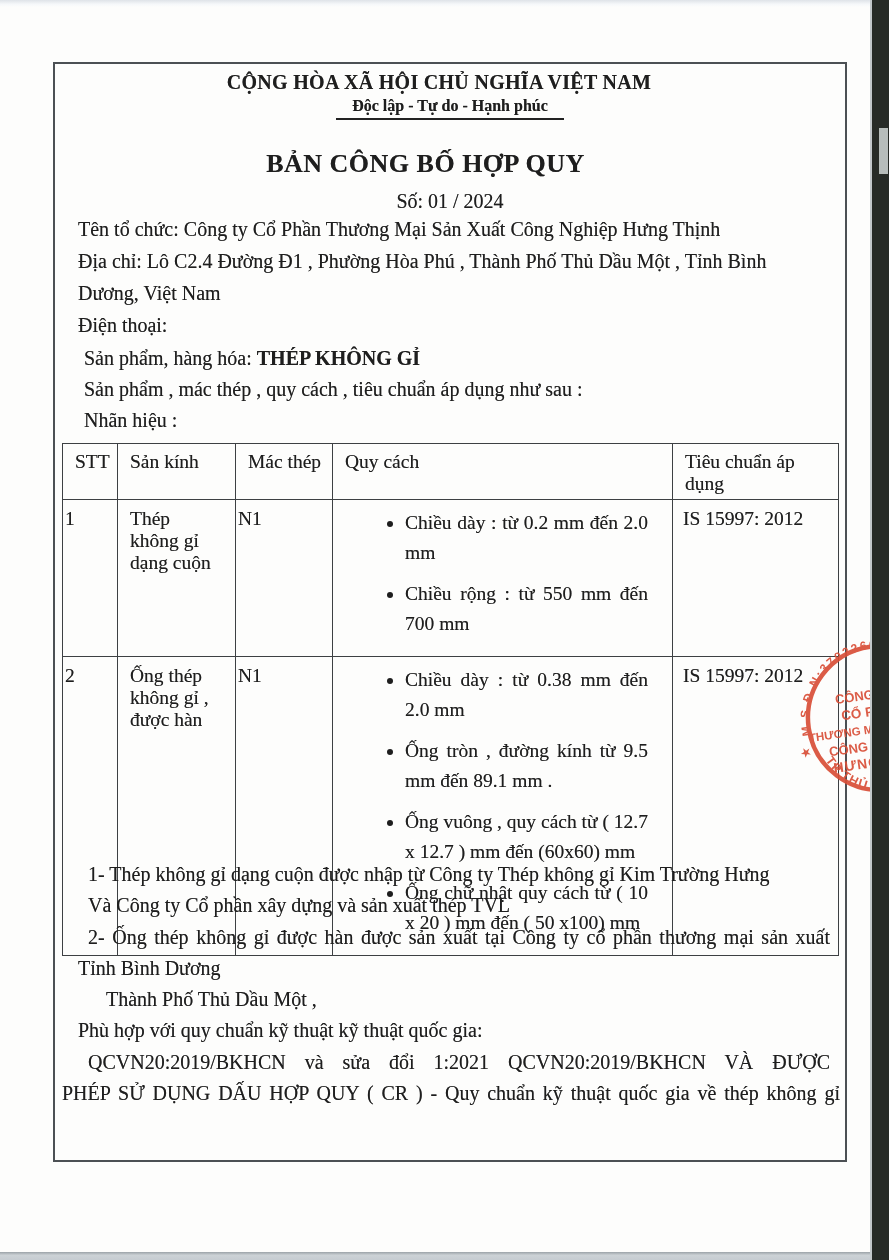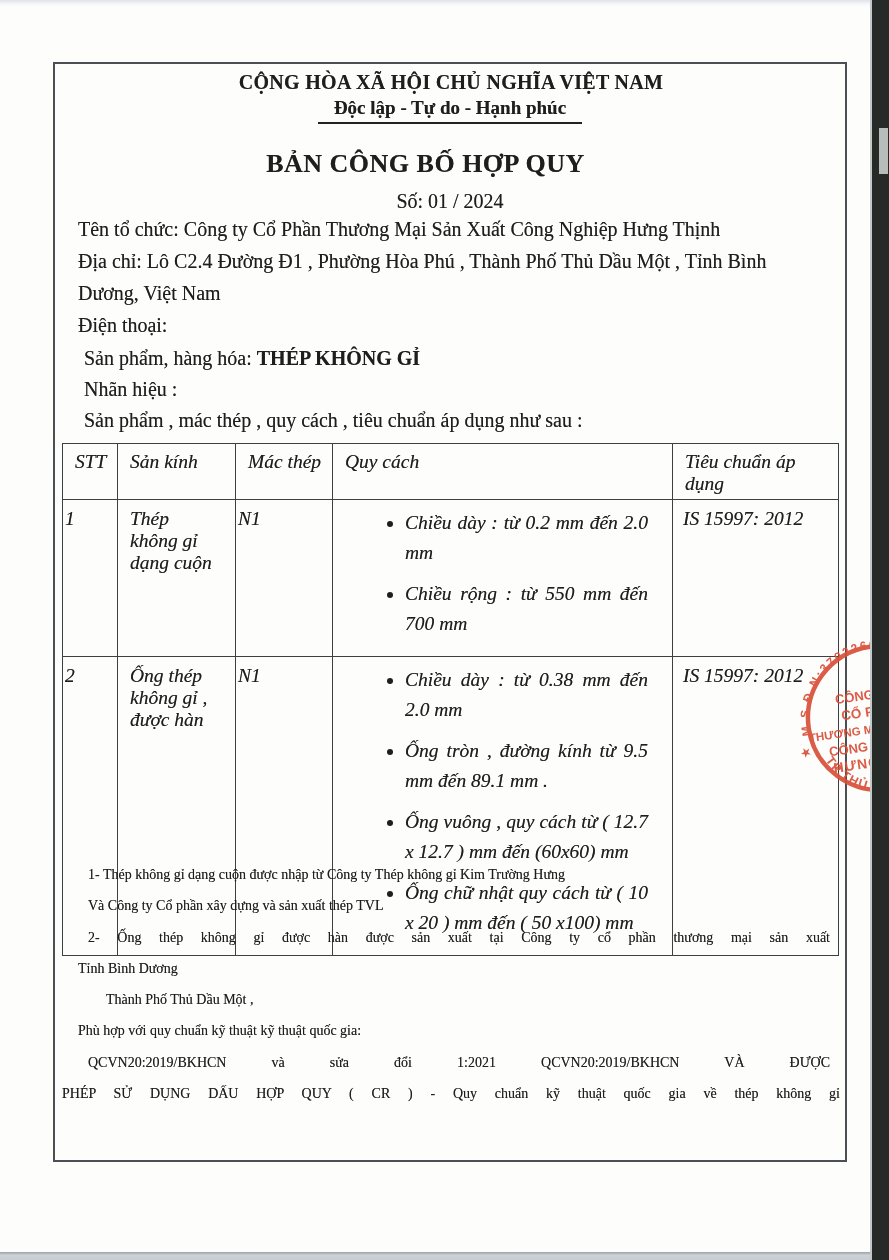--- a/index.html
+++ b/index.html
@@ -21,51 +21,51 @@
   .edge-bottom{position:absolute;left:0;top:1252px;width:889px;height:8px;
     background:linear-gradient(#9ba2a7,#ccd2d6 40%,#c6ccd1);z-index:29;}
 
   
   .frame{position:absolute;left:53px;top:62px;width:790px;height:1096px;
     border:2px solid #4c5054;background:transparent;}
 
   .txt{text-shadow:0 0 .5px rgba(20,20,20,.55);}
 
   .nat1{position:absolute;left:53px;top:71px;width:772px;text-align:center;
-    font-size:20px;font-weight:bold;letter-spacing:.3px;margin-left:12px;}
+    font-size:20px;font-weight:bold;letter-spacing:.3px;}
   .nat2wrap{position:absolute;left:53px;top:97px;width:794px;text-align:center;}
-  .nat2{display:inline-block;font-size:19px;font-weight:bold;
+  .nat2{display:inline-block;font-size:16px;font-weight:bold;
     border-bottom:2px solid #222;padding:0 16px 3px 16px;}
   .title{position:absolute;left:53px;top:149px;width:745px;text-align:center;
     font-size:26px;font-weight:bold;letter-spacing:.5px;}
   .docno{position:absolute;left:53px;top:190px;width:794px;text-align:center;
     font-size:20px;}
 
   .info{position:absolute;left:78px;top:213px;width:747px;
     font-size:20px;line-height:32px;}
   .prod{position:absolute;left:84px;top:343px;width:741px;
     font-size:20px;line-height:31px;}
   .bold{font-weight:bold;}
 
   table.spec{position:absolute;left:62px;top:443px;width:776px;
-    border-collapse:collapse;table-layout:fixed;font-size:19.5px;font-style:italic;}
+    border-collapse:collapse;table-layout:fixed;font-size:19.5px;}
   table.spec th,table.spec td{border:1.6px solid #3d4043;vertical-align:top;
     font-weight:normal;text-align:left;}
   table.spec th{height:42px;padding:7px 8px 4px 12px;}
   th.c-stt,td.c-stt{text-align:center;padding-left:2px;padding-right:2px;}
   td{padding:8px 10px 6px 12px;}
   tr.r1 td{height:91px;}
   tr.r2 td{height:238px;}
   td.c-prod{text-align:justify;padding-right:22px;}
   ul.specs{margin:0;padding:0 14px 0 60px;list-style:disc;}
   ul.specs li{margin:0 0 11px 0;text-align:justify;line-height:30px;}
   td.c-std{padding-left:10px;}
 
   .notes{position:absolute;left:78px;top:859px;width:752px;
-    font-size:14px;line-height:31.3px;}
+    font-size:20px;line-height:31.3px;}
   .nl{white-space:nowrap;}
   .ml10{margin-left:10px;}
   .ml28{margin-left:28px;}
   .stretch{white-space:normal;text-align:justify;text-align-last:justify;}
   .neg{margin-left:-16px;width:778px;white-space:normal;
     text-align:justify;text-align-last:justify;}
 
   .stamp{position:absolute;left:780px;top:618px;width:200px;height:200px;
     transform:rotate(-8deg);z-index:10;opacity:.92;}
   .stamp text{font-family:"Liberation Sans","DejaVu Sans",sans-serif;font-weight:bold;}
@@ -85,22 +85,22 @@
   <div class="docno txt">Số: 01 / 2024</div>
 
   <div class="info txt">
     <div>Tên tổ chức: Công ty Cổ Phần Thương Mại Sản Xuất Công Nghiệp Hưng Thịnh</div>
     <div>Địa chỉ: Lô C2.4 Đường Đ1 , Phường Hòa Phú , Thành Phố Thủ Dầu Một , Tỉnh Bình Dương, Việt Nam</div>
     <div>Điện thoại:</div>
   </div>
 
   <div class="prod txt">
     <div><span>Sản phẩm, hàng hóa: </span><span class="bold">THÉP KHÔNG GỈ</span></div>
+    <div>Sản phẩm , mác thép , quy cách , tiêu chuẩn áp dụng như sau :</div>
     <div>Nhãn hiệu :</div>
-    <div>Sản phẩm , mác thép , quy cách , tiêu chuẩn áp dụng như sau :</div>
   </div>
 
   <table class="spec txt">
     <colgroup>
       <col style="width:55px">
         <col style="width:118px">
         <col style="width:97px">
       <col style="width:340px">
         <col style="width:166px">
     </colgroup>

